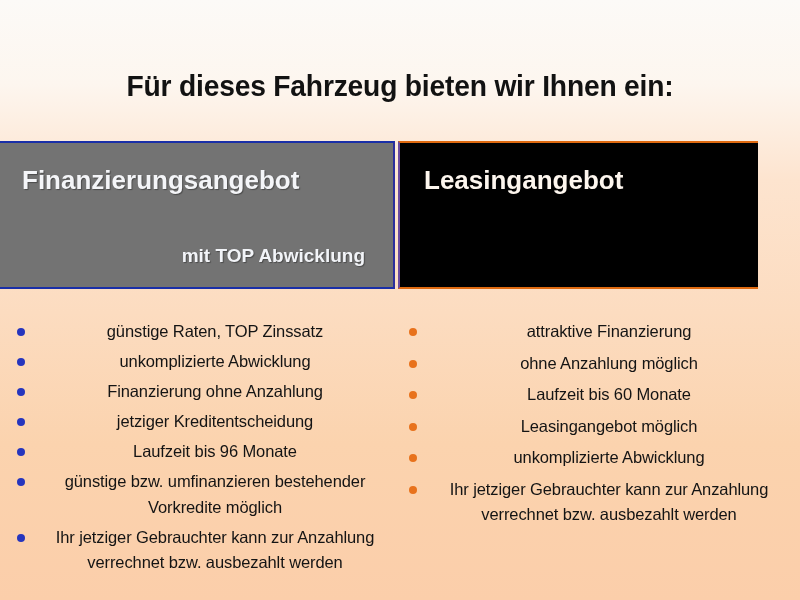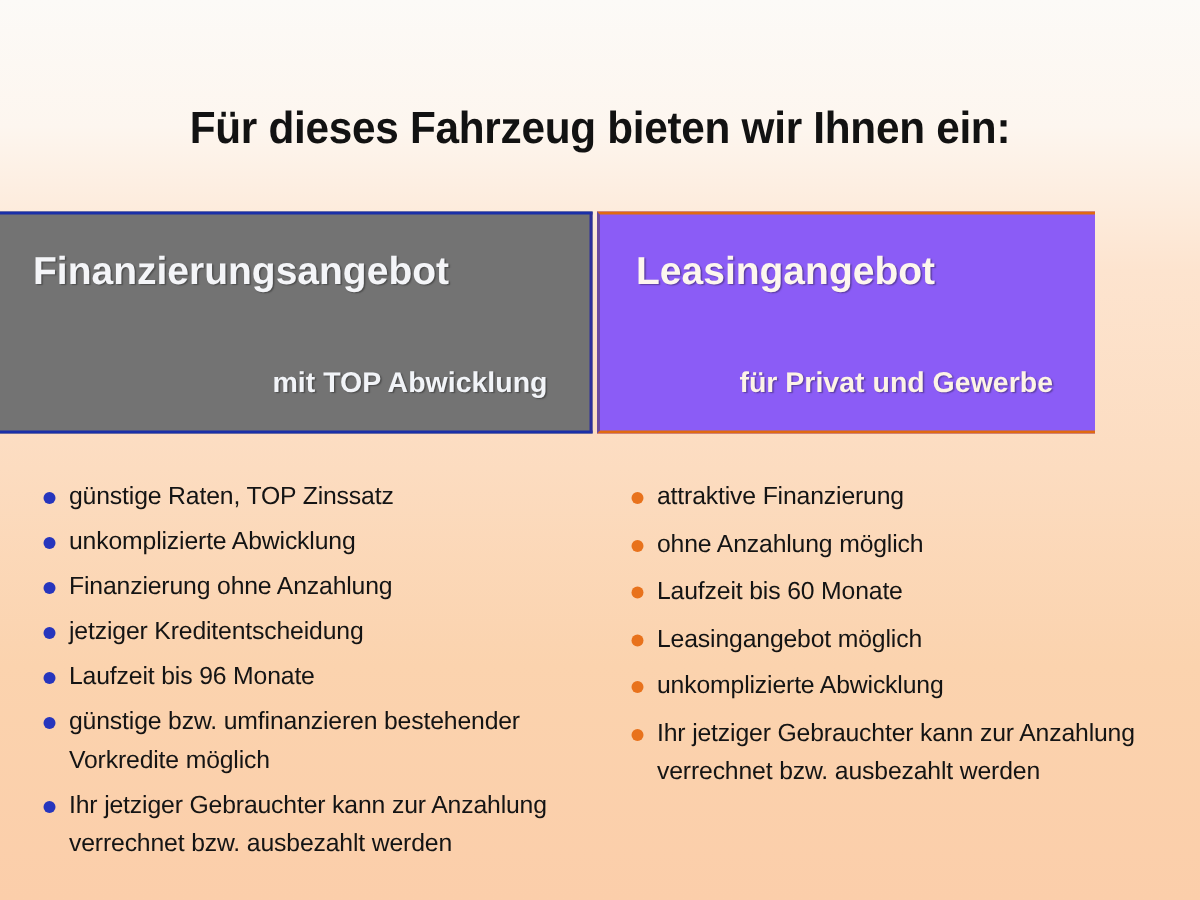--- a/index.html
+++ b/index.html
@@ -60,22 +60,22 @@
   .band-left {
     left: 0;
     width: 395px;
     background: #737373;
     border-top: 2px solid #1a2fa8;
     border-bottom: 2px solid #1a2fa8;
     border-right: 2px solid #2c2f9c;
   }
   .band-right {
     left: 398px;
-    width: 332px;
-    background: #8b5cf6;
+    width: 360px;
+    background: #000000;
     border-top: 2px solid #e06a10;
     border-bottom: 2px solid #e06a10;
     border-left: 2px solid #6a4aa0;
   }
   .band-title {
     position: absolute;
     top: 22px;
     left: 22px;
     font-size: 26px;
     font-weight: bold;
@@ -97,24 +97,25 @@
     text-shadow: 1px 1px 1px rgba(0,0,0,0.35);
     white-space: nowrap;
   }
   .band-right .band-sub {
     color: #fdf3e6;
   }
 
   
   .columns {
     position: absolute;
-    left: 12px;
+    left: 0;
     top: 283px;
     width: 636px;
     height: 250px;
+    text-align: center;
   }
   .col {
     position: absolute;
     top: 0;
   }
   .col-left  { left: 14px;  width: 382px; }
   .col-right { left: 406px; width: 386px; }
 
   ul.bullets {
     list-style: none;
@@ -152,21 +153,20 @@
 
   <div class="bands">
 
     <div class="band band-left">
       <div class="band-title">Finanzierungsangebot</div>
       <div class="band-sub">mit TOP Abwicklung</div>
     </div>
 
     <div class="band band-right">
       <div class="band-title">Leasingangebot</div>
-      <div class="band-sub">für Privat und Gewerbe</div>
     </div>
 
   </div>
 
   <div class="columns">
 
     <div class="col col-left">
       <ul class="bullets">
           <li><span class="dot"></span><span>günstige Raten, TOP Zinssatz</span></li>
           <li><span class="dot"></span><span>unkomplizierte Abwicklung</span></li>

